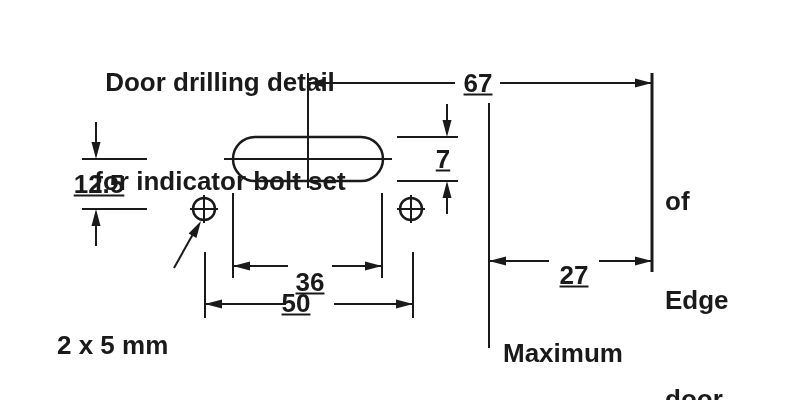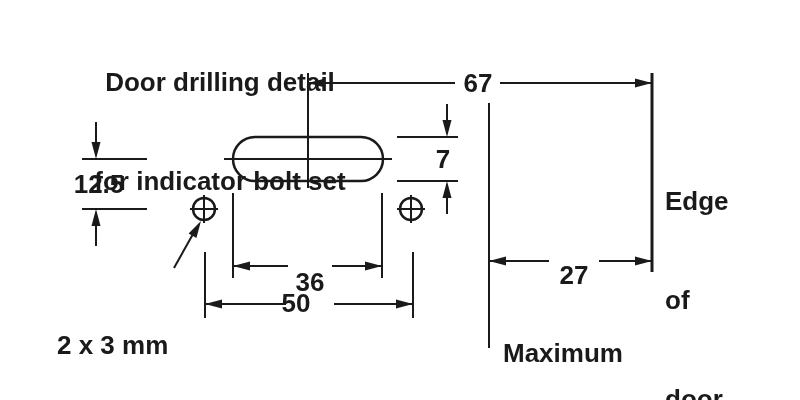--- a/index.html
+++ b/index.html
@@ -11,21 +11,21 @@
     font-family:"Liberation Sans", sans-serif;
     font-weight:bold; color:var(--ink);
   }
   .drawing { position:absolute; left:0; top:0; }
   .drawing line, .drawing rect, .drawing circle { stroke:var(--ink); fill:none; }
   .drawing polygon { fill:var(--ink); stroke:none; }
   .thin  { stroke-width:2; }
   .med   { stroke-width:2.5; }
   .thick { stroke-width:3; }
   .txt { position:absolute; font-size:26px; line-height:33px; white-space:pre; }
-  .dimnum { transform:translate(-50%,-50%); }
+  .dimnum { transform:translate(-50%,-50%);text-decoration:underline; }
   .title-block { text-align:center; transform:translateX(-50%); }
 </style>
 </head>
 <body>
 
 <div class="stage">
 
   <svg class="drawing" width="800" height="400" viewBox="0 0 800 400">
 
     <g>
@@ -116,31 +116,31 @@
   </div>
 
   <div class="txt dimnum" style="left:478px; top:83px;">67</div>
   <div class="txt dimnum" style="left:443px; top:159px;">7</div>
   <div class="txt dimnum" style="left:99px;  top:184px;">12.5</div>
   <div class="txt dimnum" style="left:310px; top:282px;">36</div>
   <div class="txt dimnum" style="left:296px; top:303px;">50</div>
   <div class="txt dimnum" style="left:574px; top:275px;">27</div>
 
   <div class="txt" style="left:665px; top:119px;">
+    <div>of</div>
     <div>Edge</div>
-    <div>of</div>
     <div>door</div>
   </div>
 
   <div class="txt" style="left:503px; top:271px;">
     <div>Maximum</div>
     
     
   </div>
 
   <div class="txt" style="left:57px; top:263px;">
-    <div>2 x 3 mm</div>
+    <div>2 x 5 mm</div>
     
     
     
   </div>
 
 </div>
 
 </body></html>

